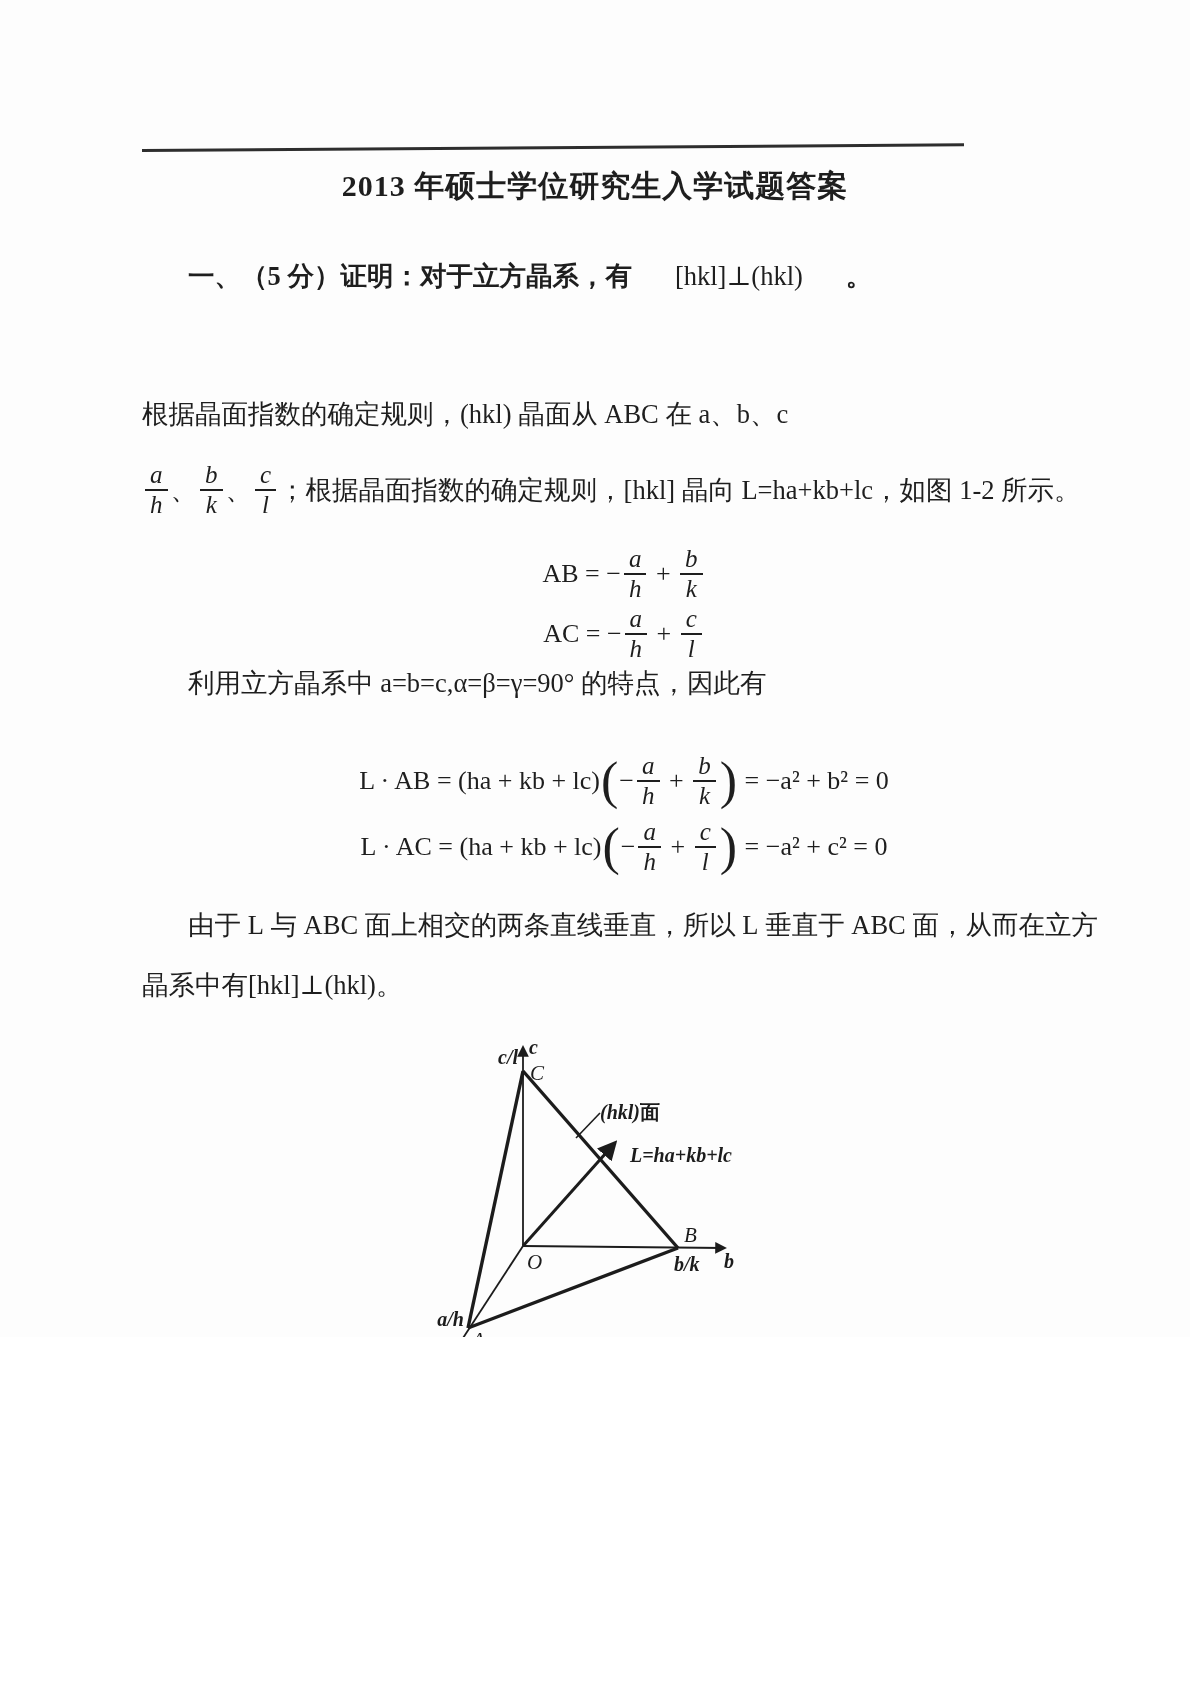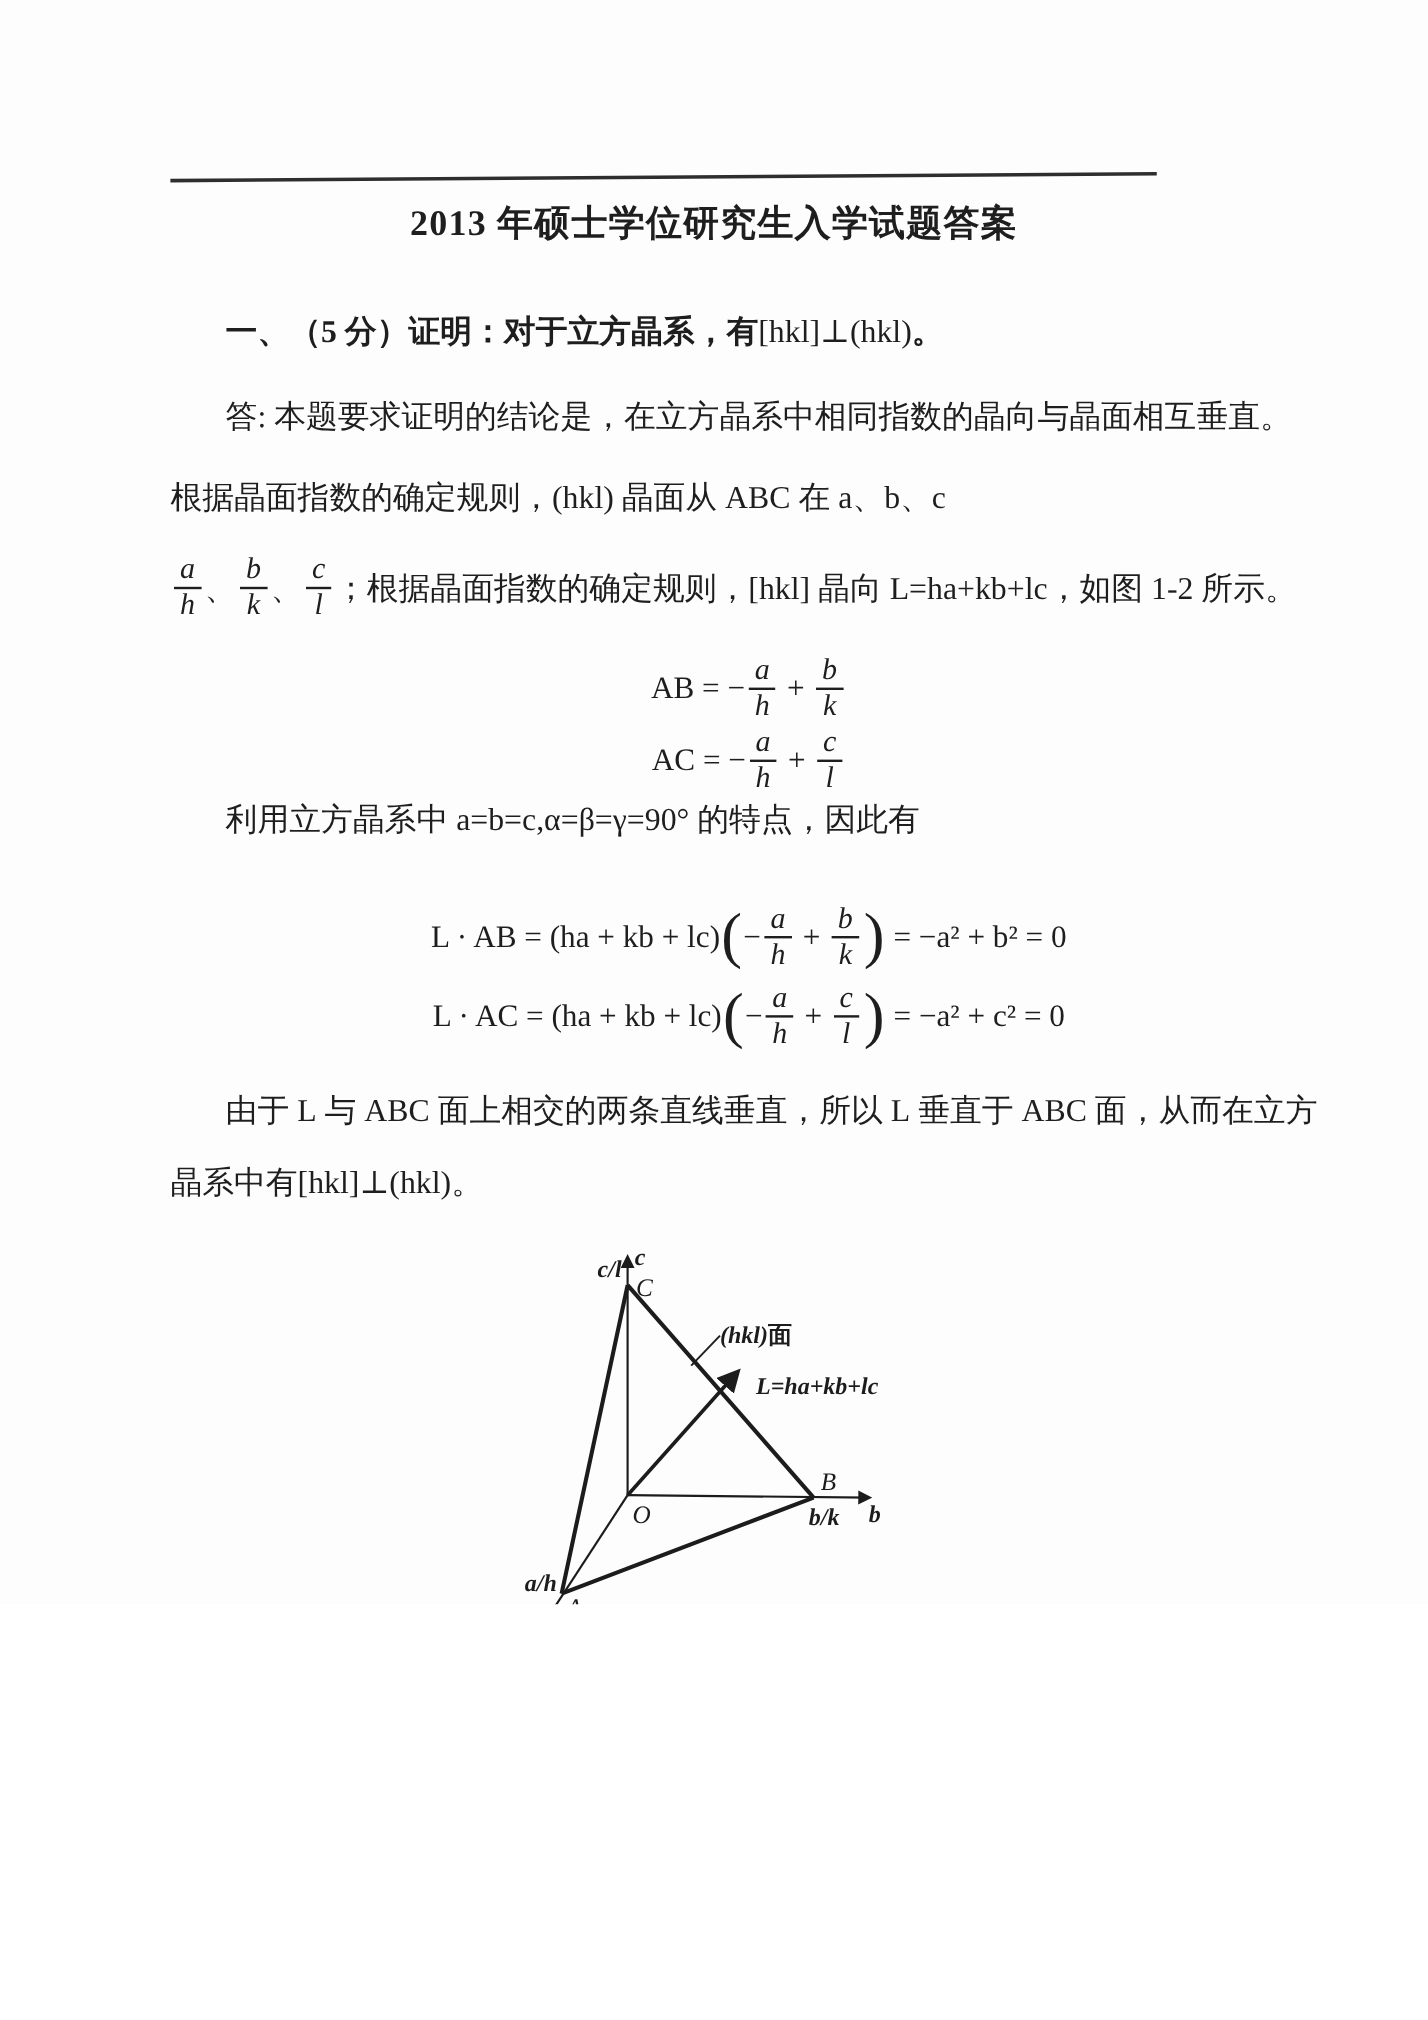--- a/index.html
+++ b/index.html
@@ -48,23 +48,22 @@
 </style>
 </head>
 <body>
 
 <div class="page">
 
   <div class="rule"></div>
 
   <h1 class="title">2013 年硕士学位研究生入学试题答案</h1>
 
-  <div class="line" style="top:260px;left:188px;"><span class="b">一、（5 分）证明：对于立方晶系，有</span><span class="m">[hkl]⊥(hkl)</span><span class="b">。</span></div>
+  <div class="line" style="top:260px;left:188px;gap:43px;"><span class="b">一、（5 分）证明：对于立方晶系，有</span><span class="m">[hkl]⊥(hkl)</span><span class="b">。</span></div>
 
-  <div class="line" style="top:331px;left:188px;">答: 本题要求证明的结论是，在立方晶系中相同指数的晶向与晶面相互垂直。</div>
 
   <div class="line" style="top:398px;left:142px;align-items:center;"><span>根据晶面指数的确定规则，</span><span class="m">(hkl)</span><span> 晶面从 </span><span class="m">ABC</span><span> 在 </span><span class="m">a</span><span>、</span><span class="m">b</span><span>、</span><span class="m">c</span></div>
 
   <div class="line" style="top:462px;left:142px;"><span class="frac"><span class="fn">a</span><span class="fd">h</span></span><span>、</span><span class="frac"><span class="fn">b</span><span class="fd">k</span></span><span>、</span><span class="frac"><span class="fn">c</span><span class="fd">l</span></span><span>；根据晶面指数的确定规则，</span><span class="m">[hkl]</span><span> 晶向 </span><span class="m">L=ha+kb+lc</span><span>，如图 1-2 所示。</span></div>
 
   <div class="formula" style="top:546px;"><span class="m">AB = −</span><span class="frac"><span class="fn">a</span><span class="fd">h</span></span><span class="m"> + </span><span class="frac"><span class="fn">b</span><span class="fd">k</span></span></div>
 
   <div class="formula" style="top:606px;"><span class="m">AC = −</span><span class="frac"><span class="fn">a</span><span class="fd">h</span></span><span class="m"> + </span><span class="frac"><span class="fn">c</span><span class="fd">l</span></span></div>
 
   <div class="line" style="top:667px;left:188px;"><span>利用立方晶系中 </span><span class="m">a=b=c,α=β=γ=90°</span><span> 的特点，因此有</span></div>

